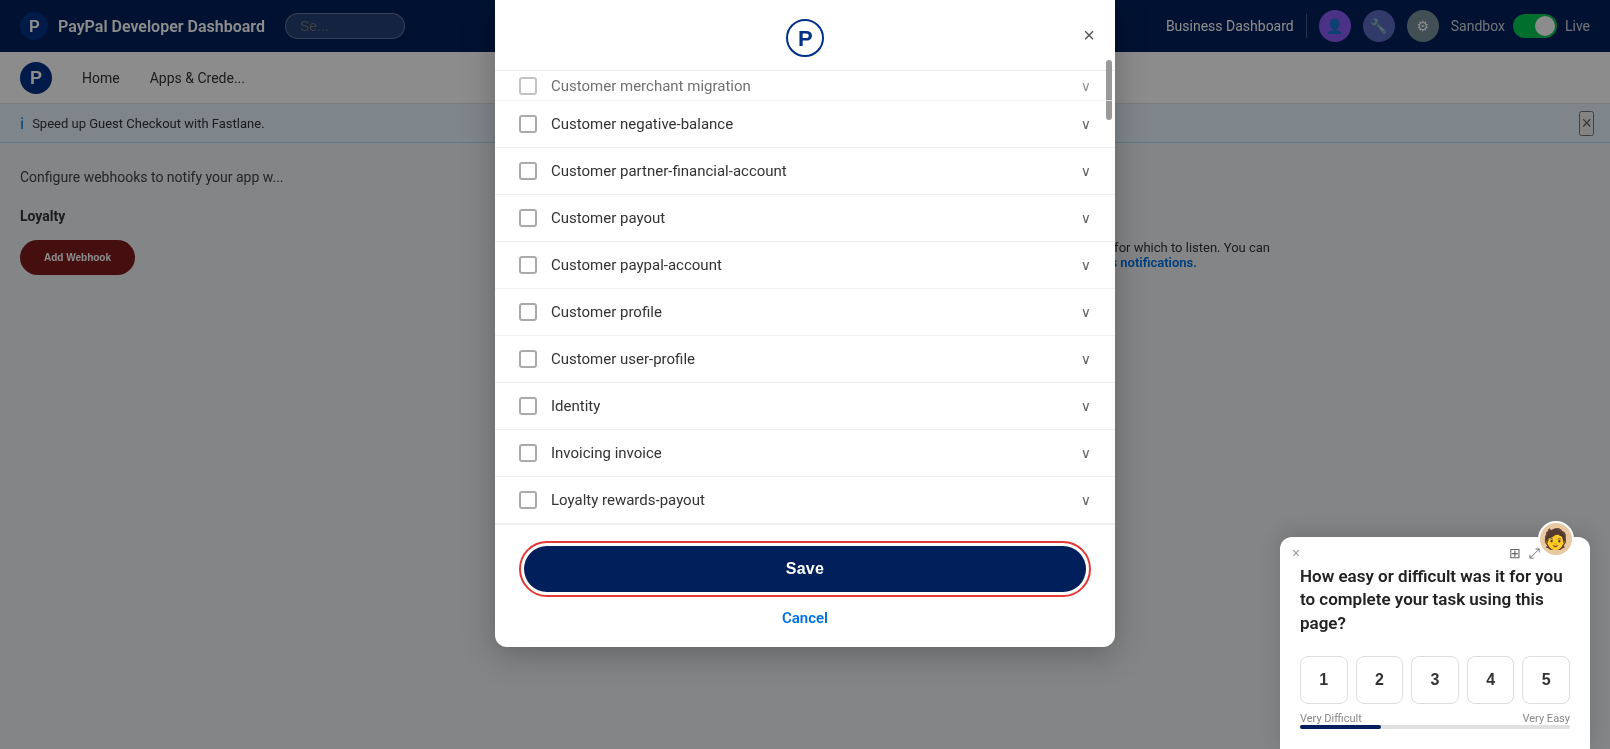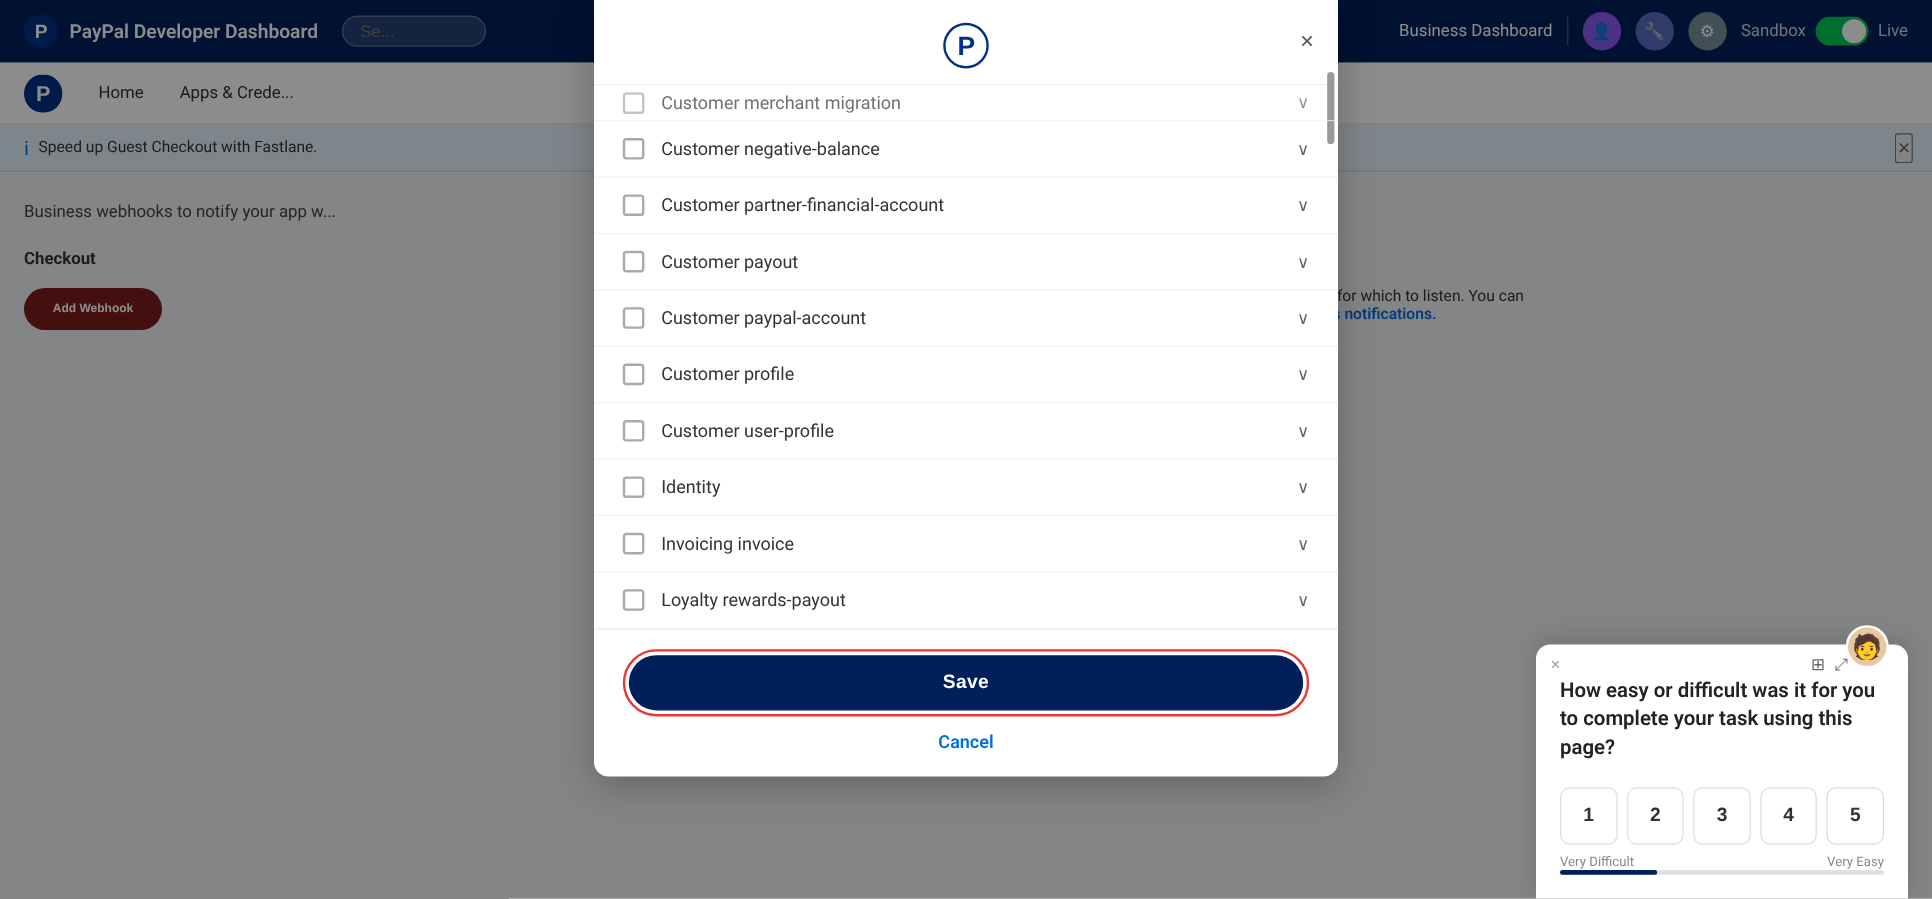--- a/index.html
+++ b/index.html
@@ -459,22 +459,22 @@
     <a class="sub-nav-link">Apps &amp; Crede...</a>
   </div>
 
   <div class="info-banner">
     <span class="info-icon">ℹ</span>
     <span>Speed up Guest Checkout with Fastlane.</span>
     <button class="banner-close">×</button>
   </div>
 
   <div class="main-content">
-    <p class="section-desc">Business webhooks to notify your app w...</p>
-    <div class="webhook-label">Checkout</div>
+    <p class="section-desc">Configure webhooks to notify your app w...</p>
+    <div class="webhook-label">Loyalty</div>
     <button class="add-webhook-btn">Add Webhook</button>
   </div>
 
   <div class="events-text">
     <div>of events for which to listen. You can</div>
     <a class="webhooks-link">webhooks notifications.</a>
   </div>
 </div>
 
 <div class="overlay-backdrop"></div>

